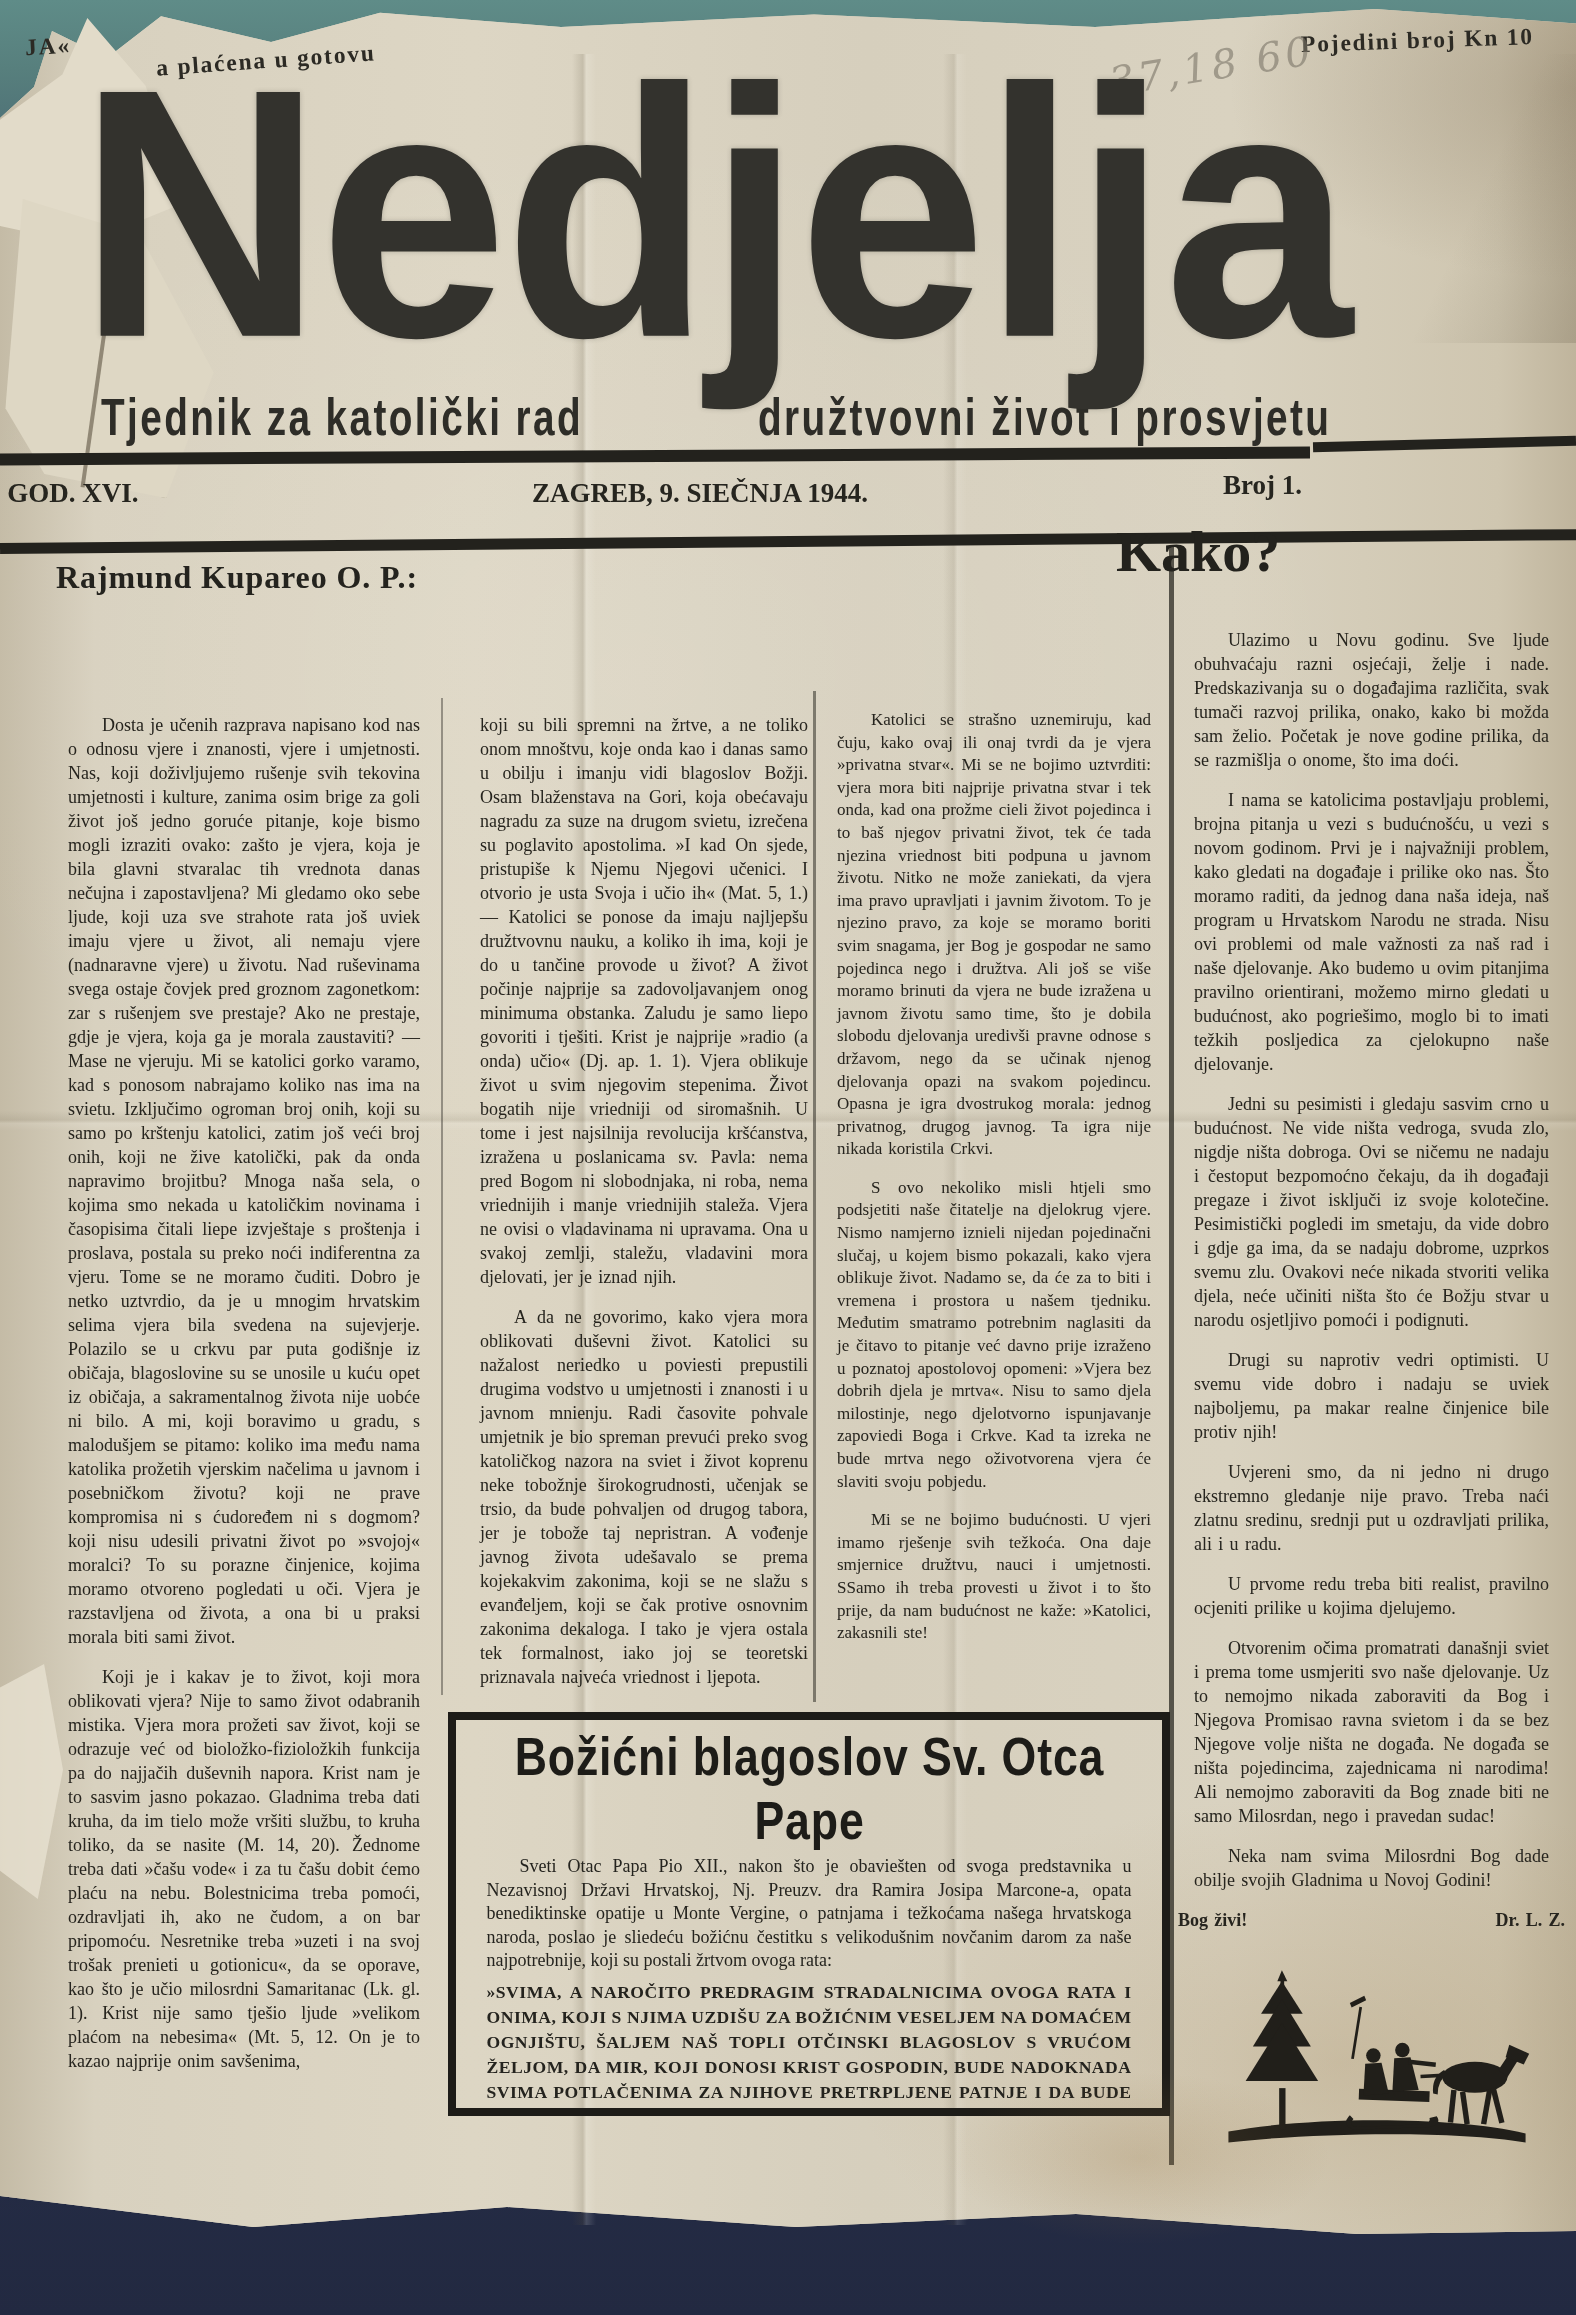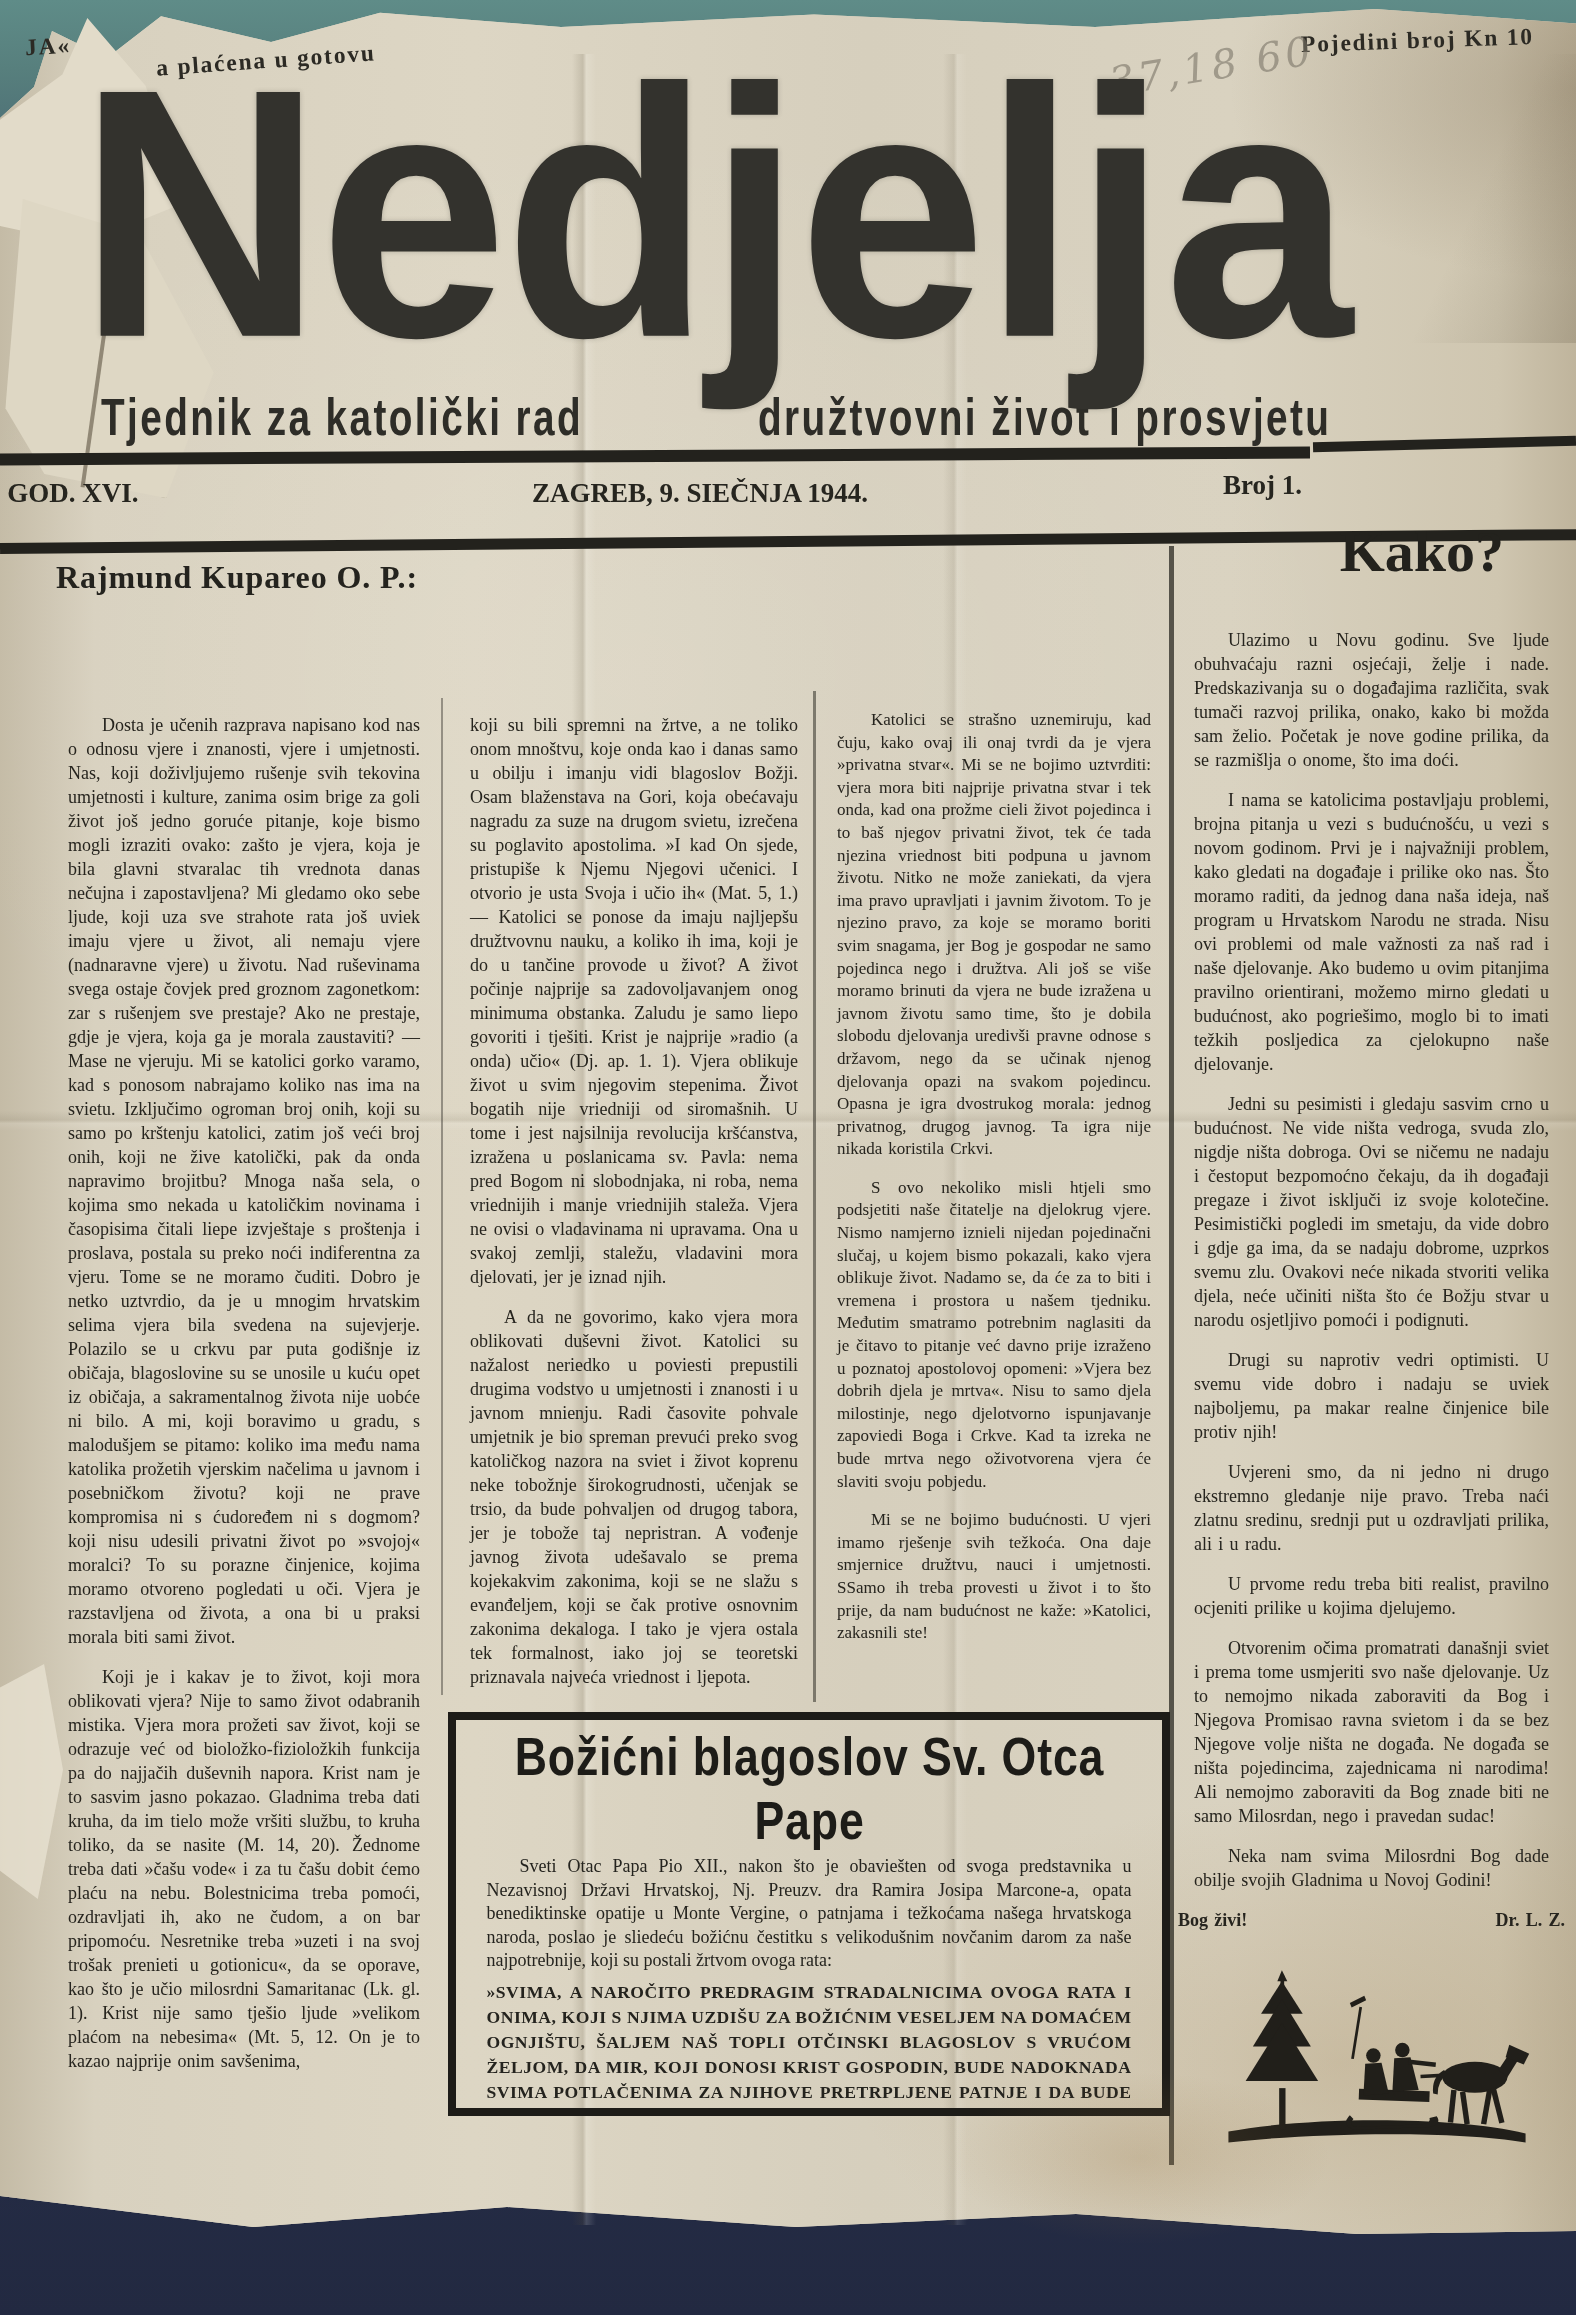--- a/index.html
+++ b/index.html
@@ -34,24 +34,24 @@
   .rule{position:absolute;background:#23221d;}
   .dateline{position:absolute;top:478px;font-weight:700;font-size:27px;color:#26251f;white-space:nowrap;z-index:4;}
   
   #author{position:absolute;left:56px;top:559px;font-weight:700;font-size:32px;color:#24231e;letter-spacing:0.9px;}
   #main-title{position:absolute;left:158px;top:579px;width:850px;text-align:center;font-weight:700;
     font-size:103px;color:#23221d;letter-spacing:1.8px;white-space:nowrap;line-height:1;}
   .col{position:absolute;overflow:hidden;text-align:justify;color:#26241e;}
   .col p{margin:16px;text-indent:34px;}
   .col p.cont{text-indent:0;}
   #col1{left:52px;top:697px;width:384px;height:1382px;font-size:18px;line-height:24px;word-spacing:1.8px;}
-  #col2{left:454px;top:697px;width:360px;height:1000px;font-size:18px;line-height:24px;word-spacing:1.8px;}
+  #col2{left:464px;top:697px;width:360px;height:1000px;font-size:18px;line-height:24px;word-spacing:1.8px;}
   #col3{left:821px;top:693px;width:346px;height:1006px;font-size:17px;line-height:22.6px;word-spacing:1.8px;}
   #col4{left:1178px;top:612px;width:387px;height:1334px;font-size:18px;line-height:24px;word-spacing:1.8px;}
-  #kako-title{position:absolute;left:1178px;top:523px;width:326px;text-align:right;font-weight:700;
+  #kako-title{position:absolute;left:1116px;top:523px;width:326px;text-align:left;font-weight:700;
     font-size:58px;color:#23221d;line-height:1;}
   .vr{position:absolute;background:rgba(42,40,33,.75);}
   #sig-row{display:flex;justify-content:space-between;margin-top:9px;font-weight:700;}
   #sig-row .s{text-indent:0;}
   
   #box{position:absolute;left:448px;top:1712px;width:722px;height:404px;border:8.1px solid #1d1c18;
     box-sizing:border-box;padding:9px 23.5px 7.2px;overflow:hidden;text-align:justify;color:#24231e;}
   #box-title{font-family:"Liberation Sans","DejaVu Sans",sans-serif;font-weight:700;font-size:47px;
     color:#1d1c18;text-align:center;margin:3.6px 0 12.7px;transform:scale(.95,1.15);letter-spacing:0.9px;}
   #box p{margin:7px;font-size:18px;line-height:23.5px;text-indent:33px;}

